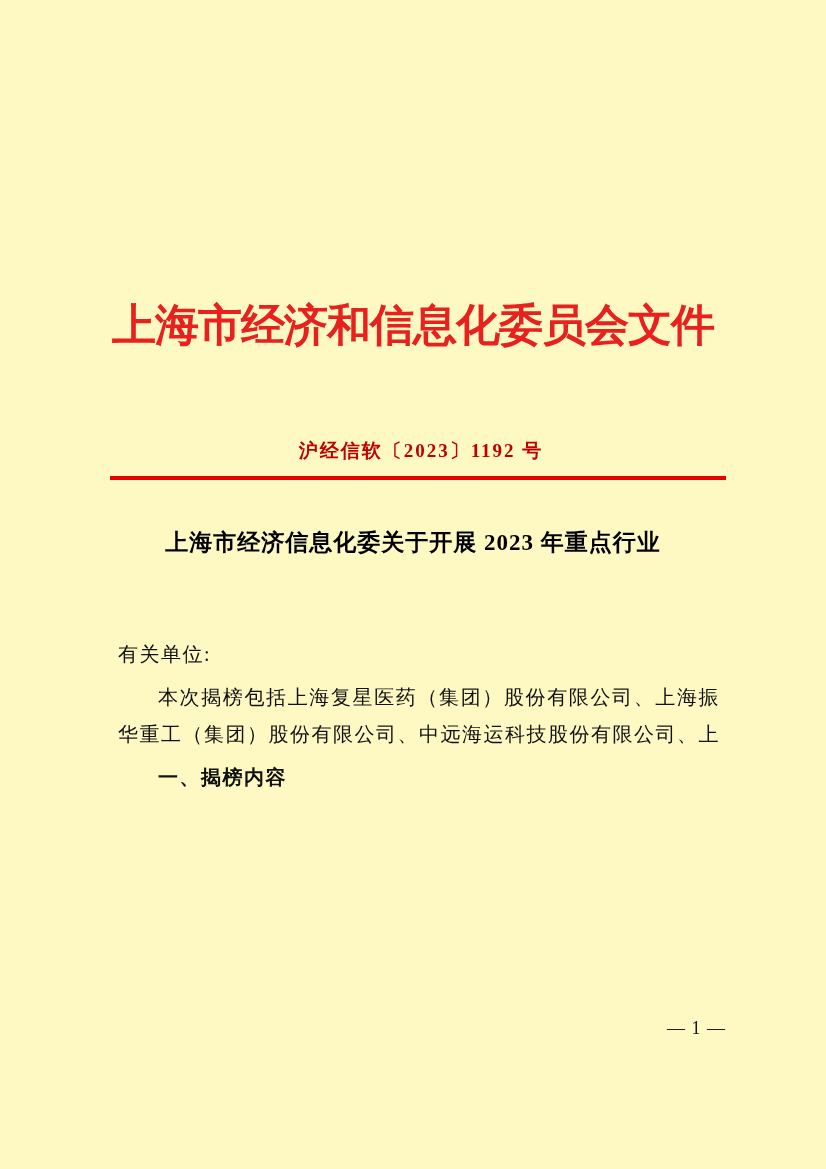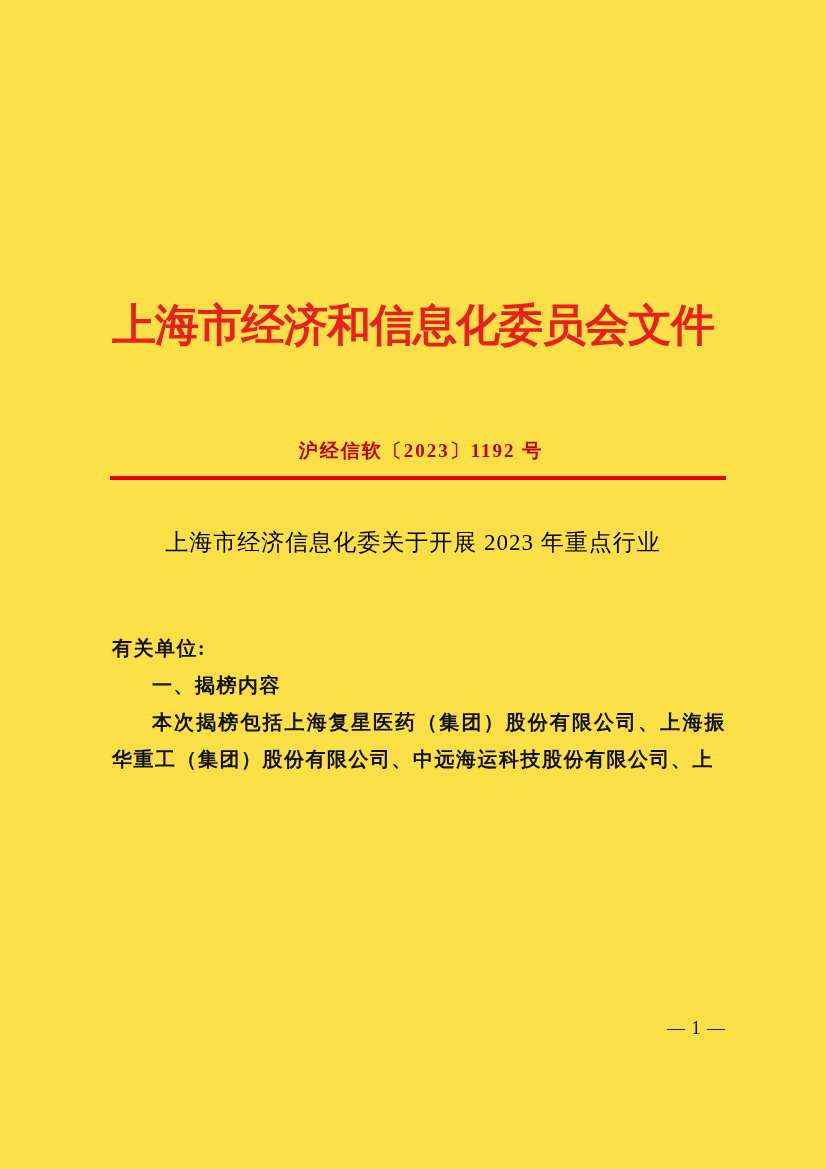--- a/index.html
+++ b/index.html
@@ -7,21 +7,21 @@
   body {
     font-family: "Liberation Serif", "DejaVu Serif", serif;
     width: 826px;
     height: 1169px;
     overflow: hidden;
   }
   .page {
     position: relative;
     width: 826px;
     height: 1169px;
-    background: #fde047;
+    background: #fef9c3;
   }
   .red-header {
     position: absolute;
     top: 296px;
     left: 0;
     width: 100%;
     text-align: center;
     font-size: 44px;
     font-weight: bold;
     color: #e8201e;
@@ -47,38 +47,38 @@
     height: 4px;
     background: #e60000;
   }
   .notice-title {
     position: absolute;
     top: 523px;
     left: 0;
     width: 100%;
     text-align: center;
     font-size: 23px;
-    font-weight: normal;
+    font-weight: bold;
     color: #000000;
     line-height: 40px;
     letter-spacing: 1px;
   }
   .body-text {
     position: absolute;
     top: 630px;
     left: 112px;
     width: 614px;
     font-size: 20px;
     color: #111111;
     line-height: 37px;
     letter-spacing: 1.5px;
     text-align: justify;
     text-justify: inter-ideograph;
   }
-  .body-text p { margin: 0; font-weight: bold; }
+  .body-text p { margin: 6px; }
   .indent { text-indent: 2em; }
   .section-heading { font-weight: bold; }
   .page-number {
     position: absolute;
     top: 1018px;
     right: 100px;
     font-size: 18px;
     color: #111111;
     letter-spacing: 1px;
   }
@@ -93,19 +93,19 @@
   <div class="doc-number">沪经信软〔2023〕1192 号</div>
 
   <div class="red-line"></div>
 
   <div class="notice-title">
     <span>上海市经济信息化委关于开展 2023 年重点行业</span><br>
   </div>
 
   <div class="body-text">
     <p>有关单位:</p>
+    <p class="indent">本次揭榜包括上海复星医药（集团）股份有限公司、上海振华重工（集团）股份有限公司、中远海运科技股份有限公司、上</p>
     <p class="indent section-heading">一、揭榜内容</p>
-    <p class="indent">本次揭榜包括上海复星医药（集团）股份有限公司、上海振华重工（集团）股份有限公司、中远海运科技股份有限公司、上</p>
   </div>
 
   <div class="page-number">— 1 —</div>
 
 </div>
 
 </body></html>

